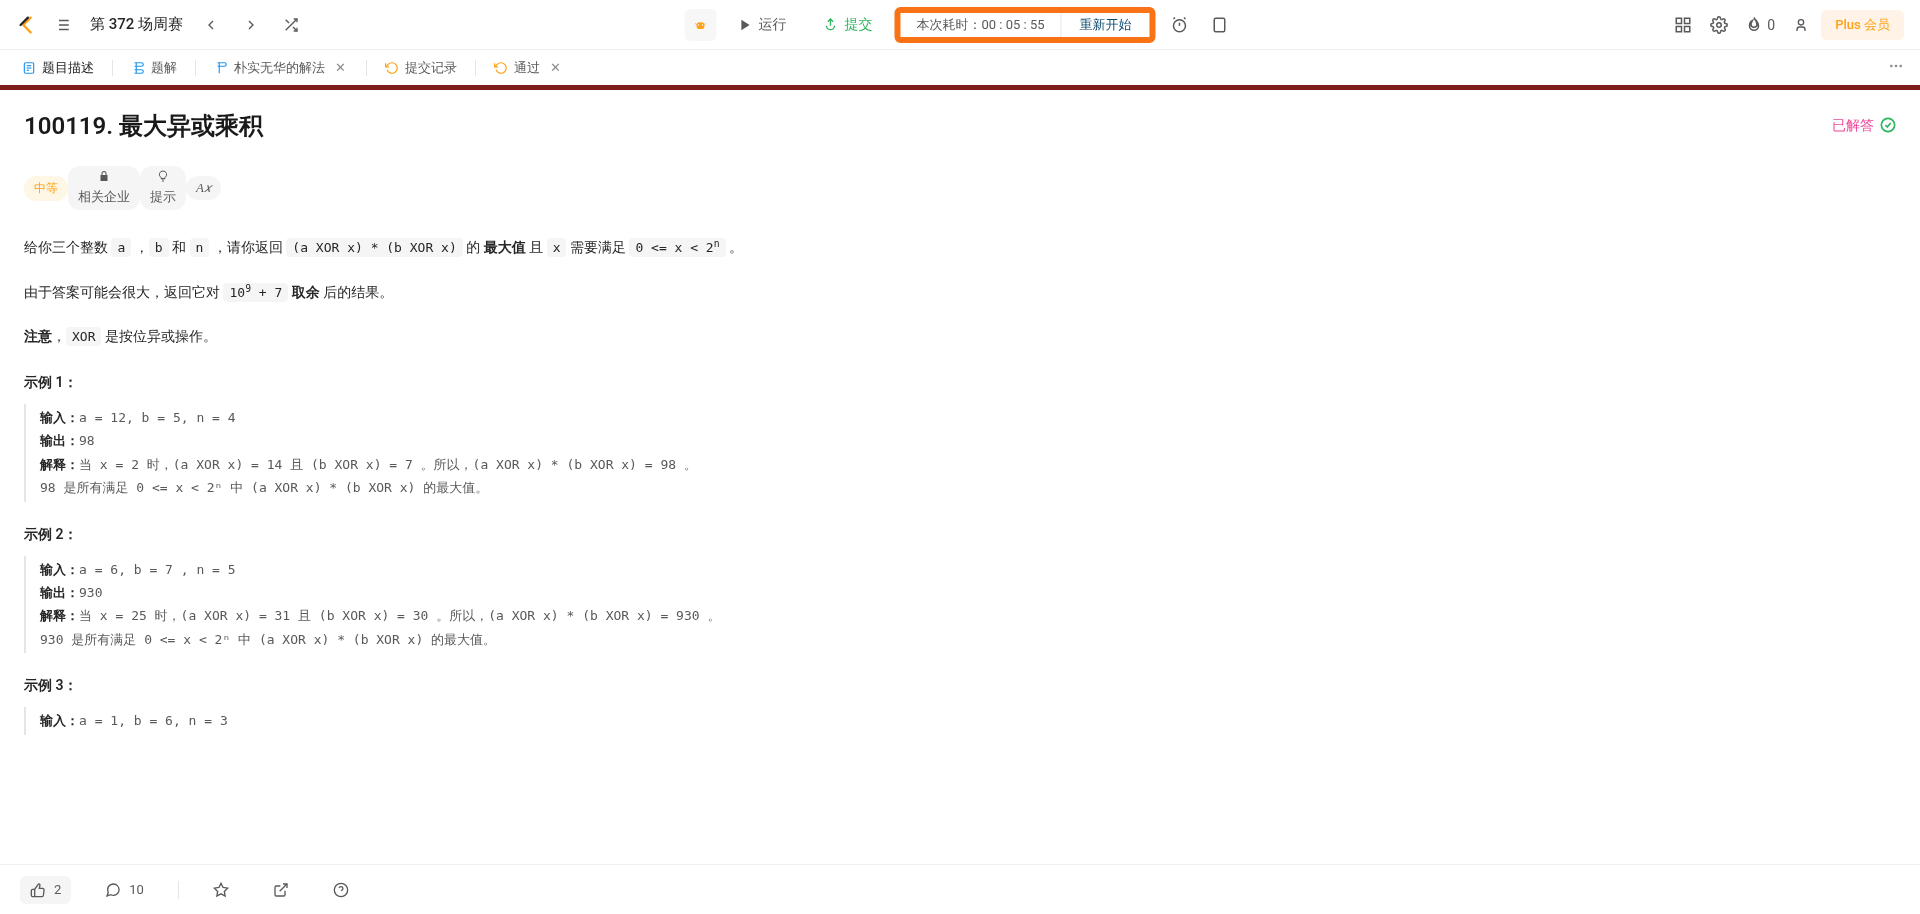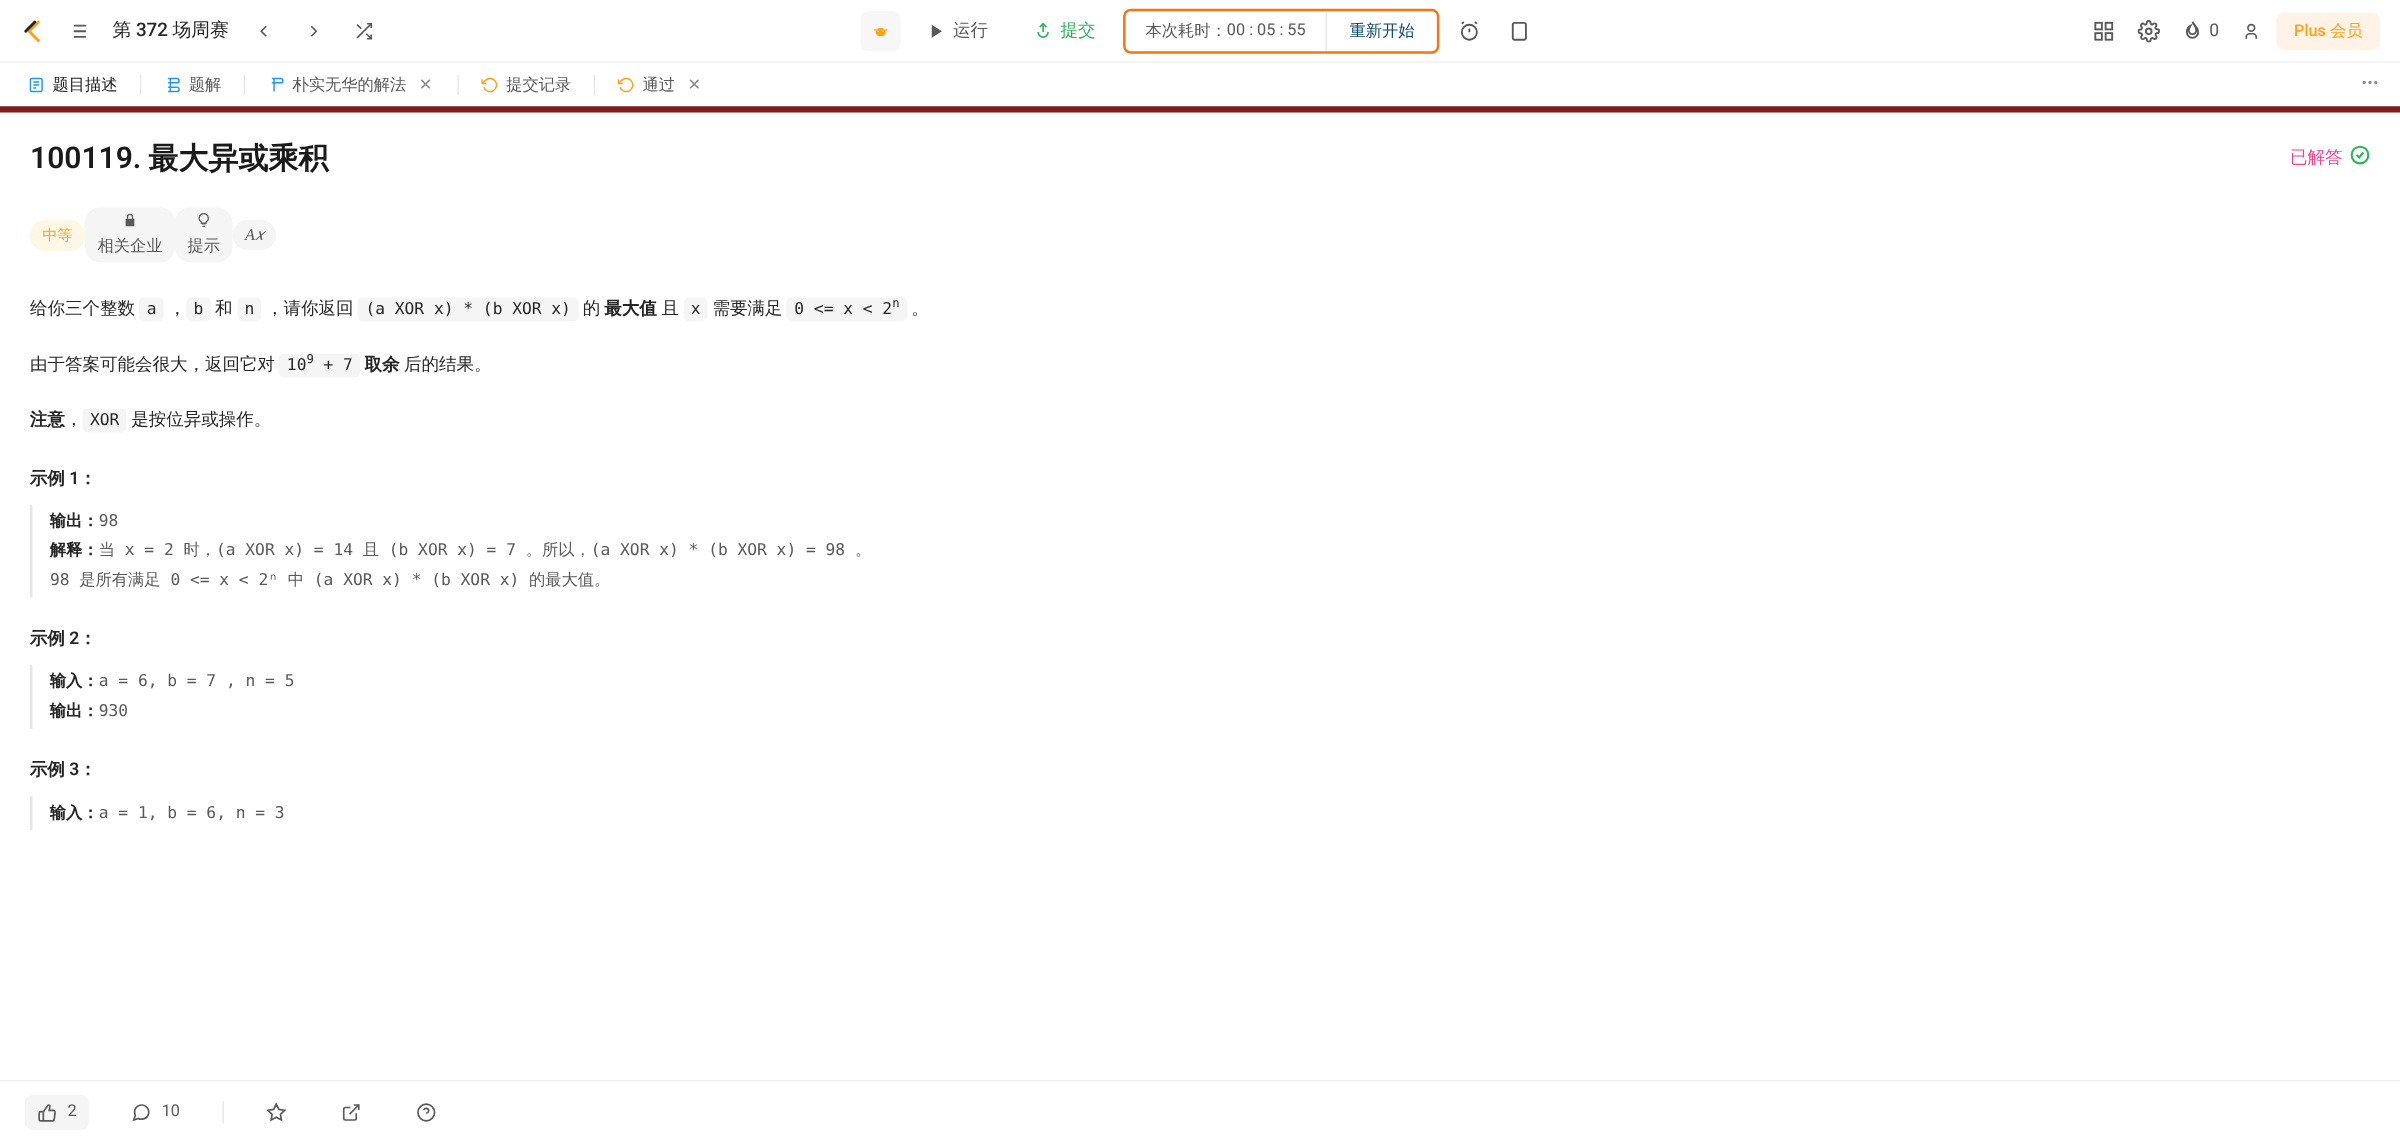--- a/index.html
+++ b/index.html
@@ -6,21 +6,21 @@
 body{font-family:-apple-system,BlinkMacSystemFont,"Segoe UI",Roboto,"Helvetica Neue",Arial,"PingFang SC","Microsoft YaHei",sans-serif;background:#fff;color:#262626;font-size:14px;overflow:hidden;}
 .topbar{height:50px;display:flex;align-items:center;padding:0 16px;border-bottom:1px solid #f0f0f0;gap:8px;}
 .logo{width:22px;height:22px;position:relative;}
 .logo svg{width:100%;height:100%;}
 .nav-btn{width:32px;height:32px;display:flex;align-items:center;justify-content:center;border-radius:6px;cursor:pointer;color:#595959;}
 .contest-title{font-size:15px;font-weight:500;color:#262626;margin:0 4px;}
 .spacer{flex:1;}
 .center-controls{display:flex;align-items:center;gap:8px;position:absolute;left:50%;transform:translateX(-50%);}
 .run-btn{display:flex;align-items:center;gap:6px;padding:6px 14px;border-radius:6px;cursor:pointer;color:#595959;}
 .submit-btn{display:flex;align-items:center;gap:6px;padding:6px 14px;border-radius:6px;cursor:pointer;color:#2db55d;}
-.timer-box{display:flex;align-items:center;border:2px solid #f97316;border-radius:6px;height:36px;overflow:hidden;}
+.timer-box{display:flex;align-items:center;border:6px solid #f97316;border-radius:6px;height:36px;overflow:hidden;}
 .timer-label{padding:0 16px;font-size:13px;color:#595959;display:flex;align-items:center;height:100%;}
 .restart-btn{padding:0 18px;color:#0c4a6e;border-left:1px solid #e5e5e5;font-size:13px;height:100%;display:flex;align-items:center;cursor:pointer;}
 .right-controls{display:flex;align-items:center;gap:4px;}
 .fire-count{display:flex;align-items:center;gap:4px;color:#595959;font-size:14px;padding:0 6px;}
 .plus-badge{background:#fef3e6;color:#ffa116;padding:6px 14px;border-radius:6px;font-size:13px;font-weight:500;cursor:pointer;}
 .dbg-btn{width:32px;height:32px;display:flex;align-items:center;justify-content:center;border-radius:6px;background:#f7f7f7;}
 .tabs{height:40px;display:flex;align-items:center;padding:0 12px;gap:4px;border-bottom:5px solid #7f1d1d;}
 .tab{display:flex;align-items:center;gap:6px;padding:6px 10px;border-radius:6px;cursor:pointer;color:#595959;font-size:13px;}
 .tab.active{color:#1a1a1a;}
 .tab-divider{width:1px;height:16px;background:#e5e5e5;margin:0 4px;}
@@ -257,29 +257,32 @@
   </p>
   <p class="desc">
     <span>由于答案可能会很大，返回它对 </span><code><span>10</span><sup>9</sup><span> + 7</span></code><span> </span><strong>取余</strong><span> 后的结果。</span>
   </p>
   <p class="desc">
     <strong>注意</strong><span>，</span><code>XOR</code><span> 是按位异或操作。</span>
   </p>
 
   <p class="example-title">示例 1：</p>
   <div class="example-block">
+    <div><strong>输入：</strong><span>a = 12, b = 5, n = 4</span></div>
     <div><strong>输出：</strong><span>98</span></div>
     <div><strong>解释：</strong><span style="white-space:pre-wrap;">当 x = 2 时，(a XOR x) = 14 且 (b XOR x) = 7 。所以，(a XOR x) * (b XOR x) = 98 。
 98 是所有满足 0 &lt;= x &lt; 2ⁿ 中 (a XOR x) * (b XOR x) 的最大值。</span></div>
   </div>
 
   <p class="example-title">示例 2：</p>
   <div class="example-block">
     <div><strong>输入：</strong><span>a = 6, b = 7 , n = 5</span></div>
     <div><strong>输出：</strong><span>930</span></div>
+    <div><strong>解释：</strong><span style="white-space:pre-wrap;">当 x = 25 时，(a XOR x) = 31 且 (b XOR x) = 30 。所以，(a XOR x) * (b XOR x) = 930 。
+930 是所有满足 0 &lt;= x &lt; 2ⁿ 中 (a XOR x) * (b XOR x) 的最大值。</span></div>
   </div>
 
   <p class="example-title">示例 3：</p>
   <div class="example-block">
     <div><strong>输入：</strong><span>a = 1, b = 6, n = 3</span></div>
   </div>
 </div>
 </div>
 
 <div class="footer">

